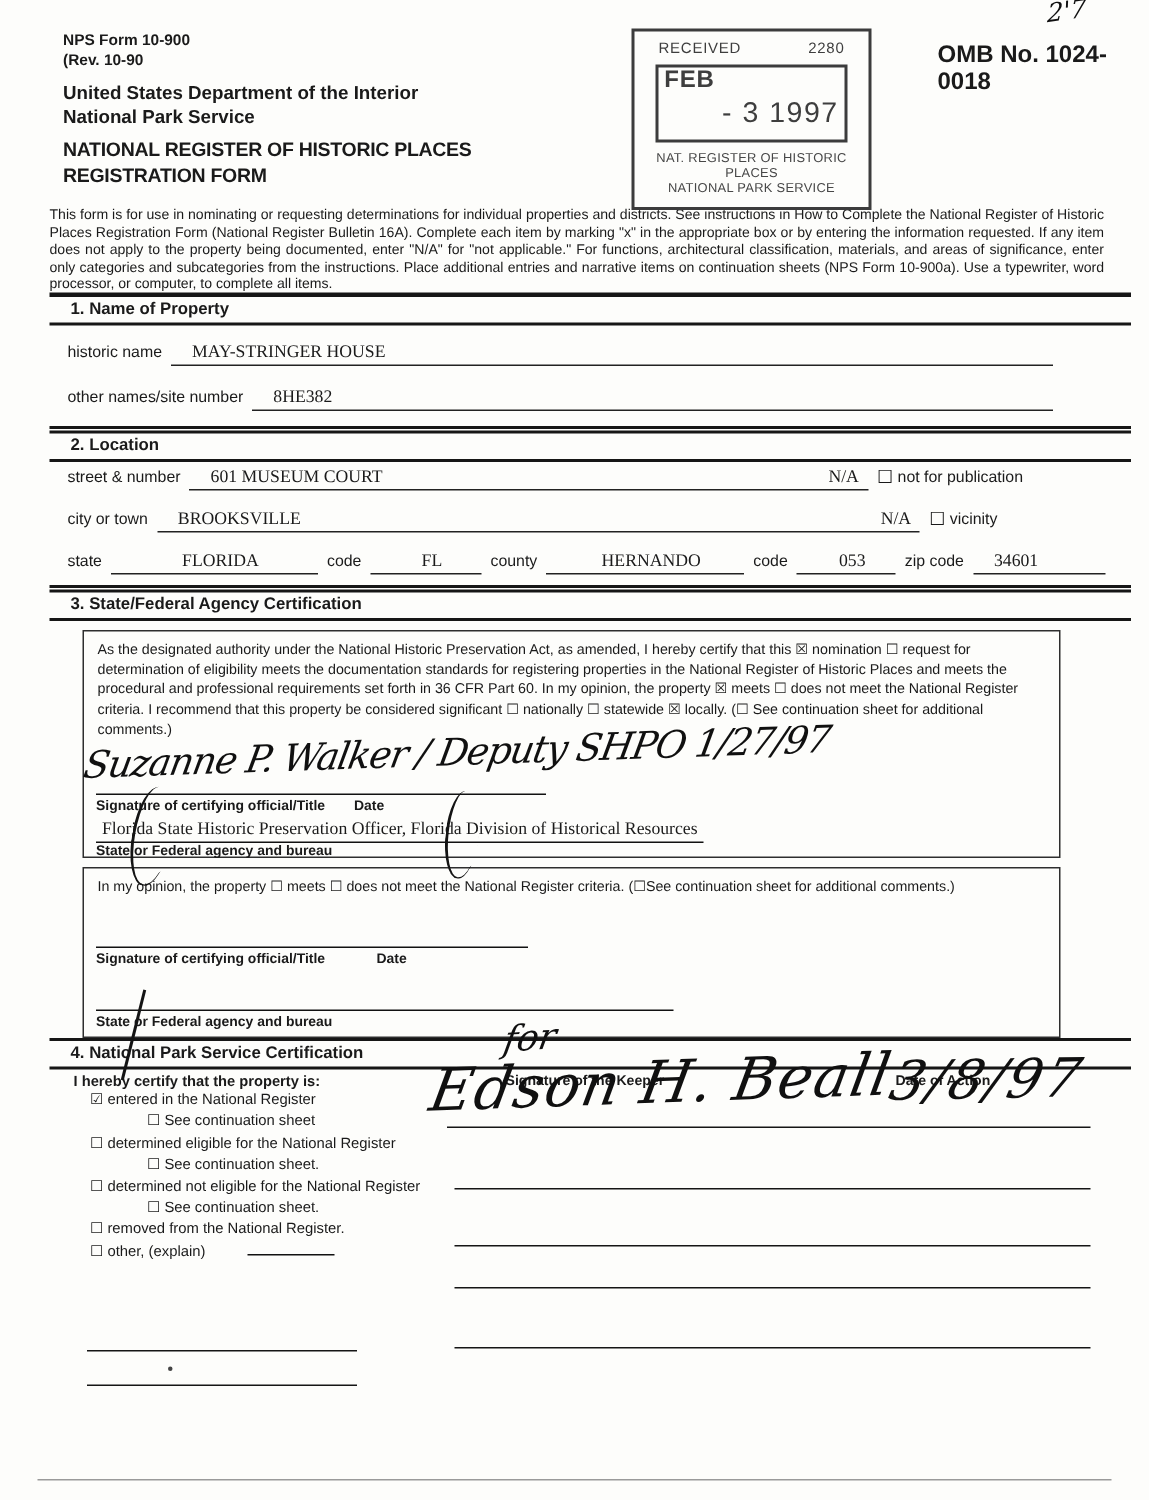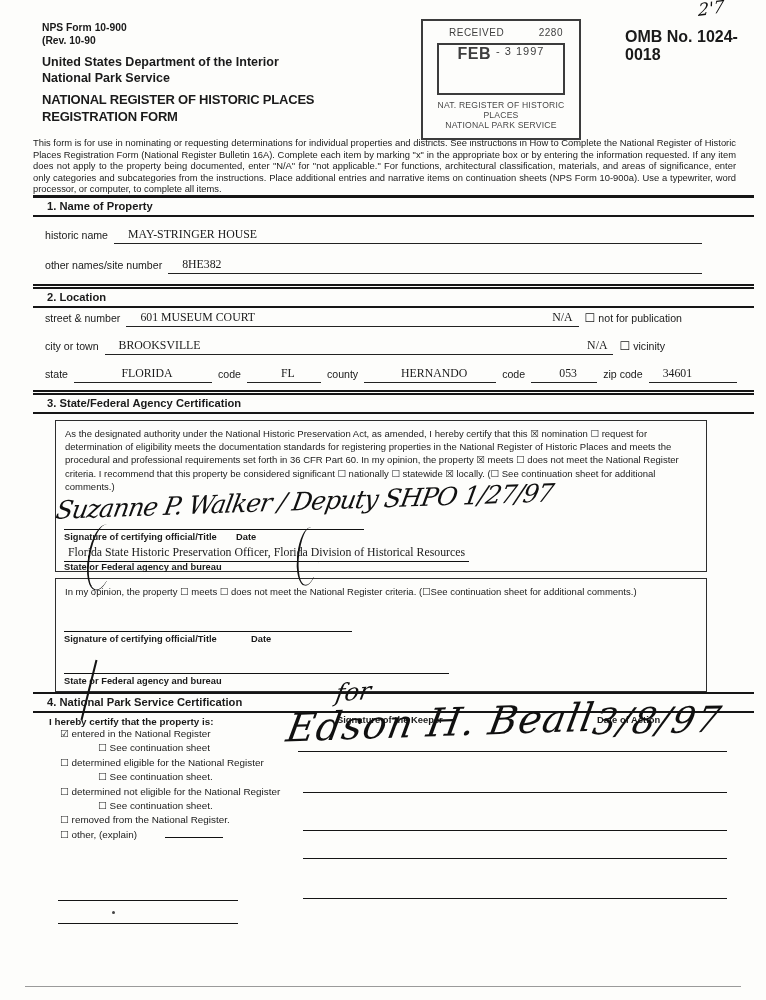--- a/index.html
+++ b/index.html
@@ -10,24 +10,24 @@
   }
   .abs{position:absolute;}
   
   .form-no{left:42px;top:22px;font-size:10.3px;line-height:12.5px;font-weight:600;}
   .omb{left:625px;top:28px;font-size:16px;font-weight:600;}
   .pencil{left:698px;top:-2px;font-size:17px;color:#6f6f6f;font-family:"DejaVu Serif",serif;font-style:italic;transform:rotate(-8deg) skewX(-10deg);}
   .dept{left:42px;top:55px;font-size:12.5px;line-height:15.5px;font-weight:bold;}
   .main-title{left:42px;top:91px;font-size:13px;line-height:17px;font-weight:bold;letter-spacing:-0.2px;}
   
   .stamp{left:421px;top:19px;width:156px;height:117px;border:2px solid #3c3c3c;color:#3e3e3e;z-index:5;background:rgba(253,253,251,.55);}
-  .stamp-received{display:flex;justify-content:space-between;padding:6px 16px 0 26px;font-size:10px;letter-spacing:.5px;}
+  .stamp-received{display:flex;justify-content:space-between;padding:6px 16px 0 16px;font-size:10px;letter-spacing:.5px;}
   .stamp-datebox{margin:5px auto 0 auto;width:124px;height:48px;border:2px solid #3c3c3c;display:flex;align-items:flex-start;justify-content:center;gap:5px;}
   .stamp-feb{font-size:16px;font-weight:bold;letter-spacing:.5px;}
-  .stamp-rest{font-size:11px;letter-spacing:1px;}
+  .stamp-rest{font-size:19px;letter-spacing:1px;margin-top:20px;}
   .stamp-office{margin-top:6px;text-align:center;font-size:8.6px;line-height:9.8px;letter-spacing:.2px;color:#474747;}
   
   .instr{left:33px;top:137px;width:703px;font-size:9.4px;line-height:11.6px;text-align:justify;font-weight:500;}
   
   .sec-h{left:33px;width:707px;font-weight:bold;font-size:11.2px;padding:2px 0 3px 14px;border-bottom:2px solid #161616;}
   .sec-h.single{border-top:3px solid #161616;}
   .sec-h.double{border-top:5px double #161616;}
   
   .frow{display:flex;align-items:center;font-size:10.6px;}
   .flabel{white-space:nowrap;padding-bottom:2px;}

